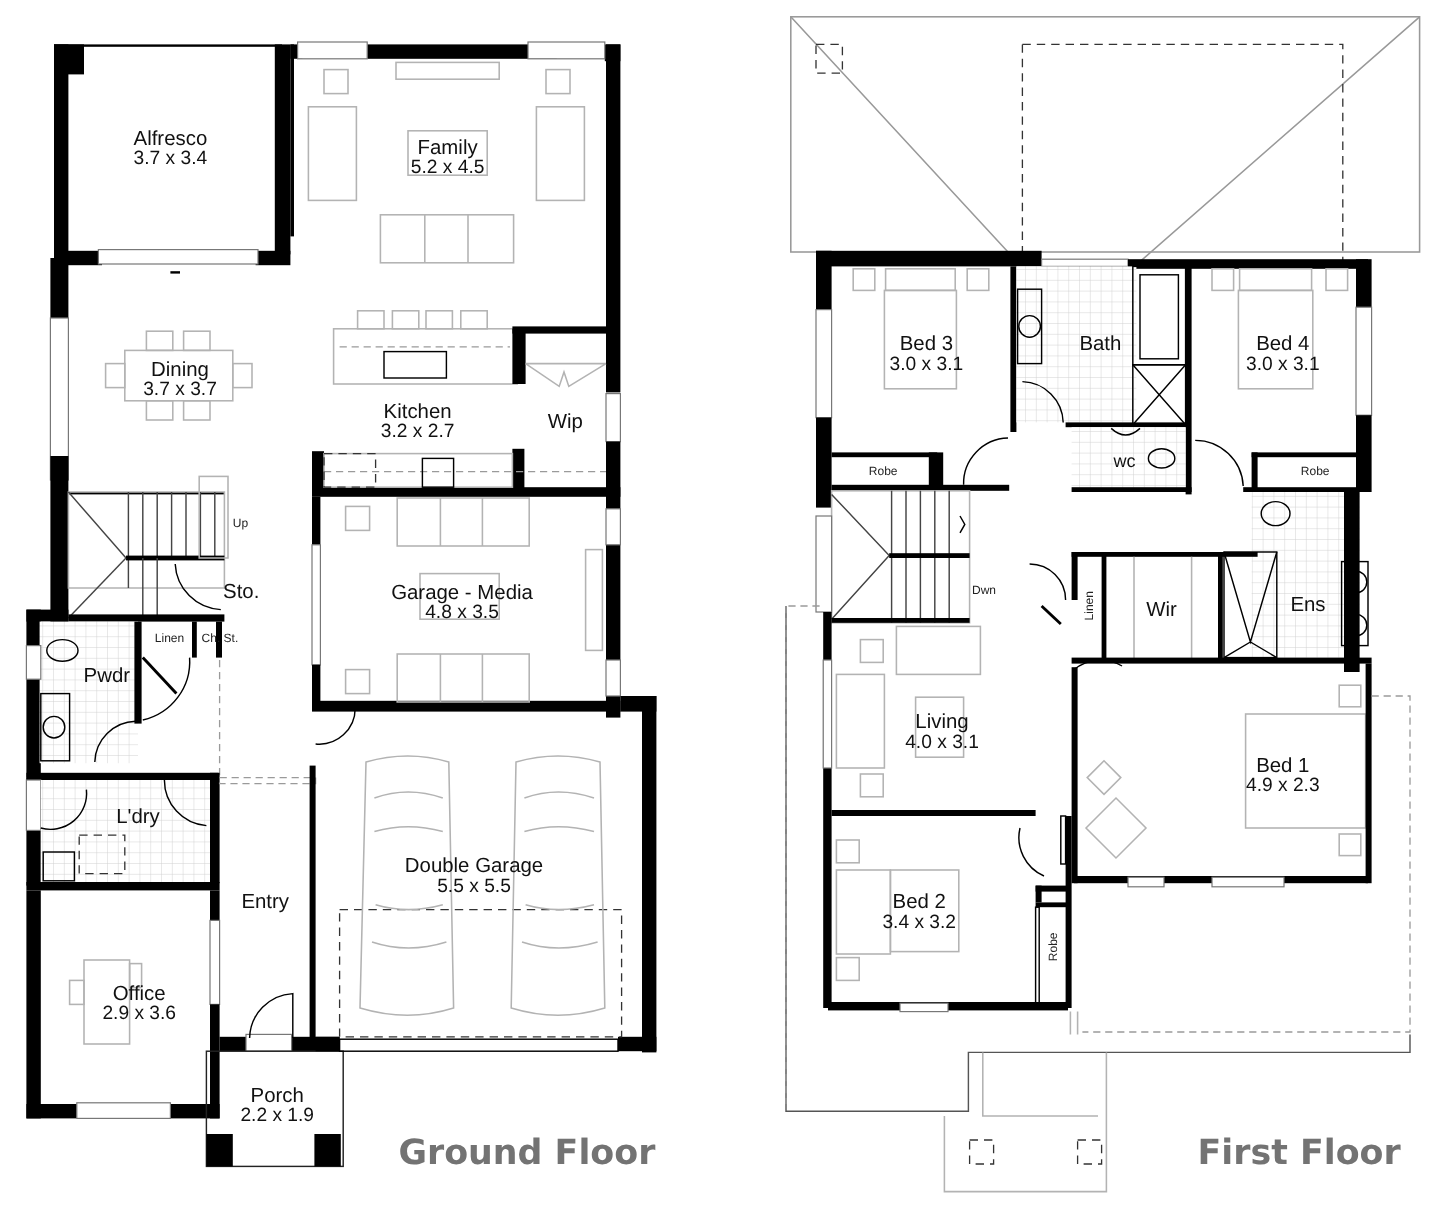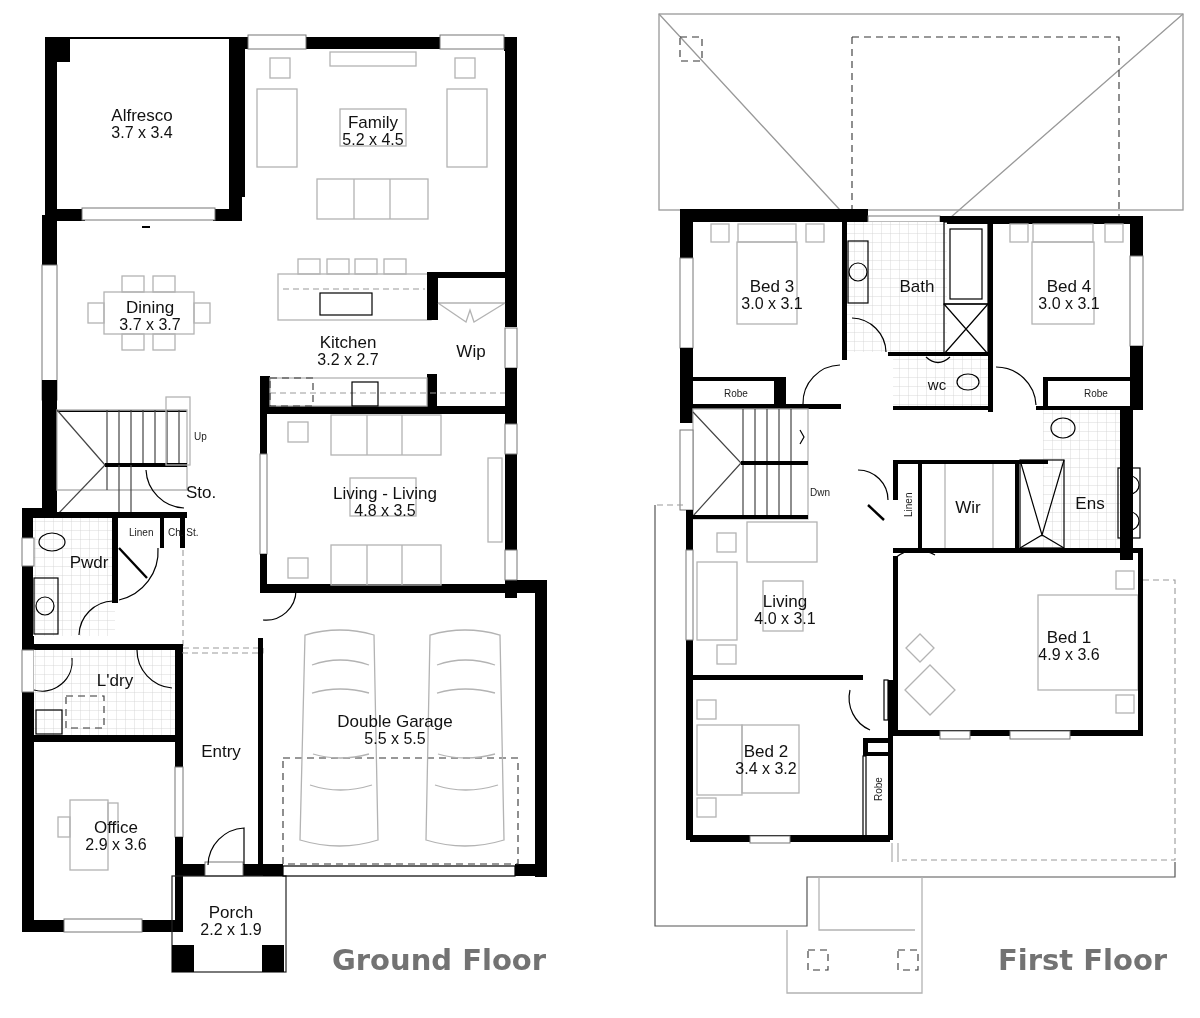--- a/index.html
+++ b/index.html
@@ -319,21 +319,21 @@
   <span class="d">3.7 x 3.7</span>
 </div>
 <div class="lbl" style="left:348px; top:333px;">
   <span class="n">Kitchen</span>
   <span class="d">3.2 x 2.7</span>
 </div>
 <div class="lbl" style="left:471px; top:342px;">
   <span class="n">Wip</span>
 </div>
 <div class="lbl" style="left:385px; top:484px;">
-  <span class="n">Living - Living</span>
+  <span class="n">Garage - Media</span>
   <span class="d">4.8 x 3.5</span>
 </div>
 <div class="lbl" style="left:183px; top:483px;margin-left:18px;">
   <span class="n">Sto.</span>
 </div>
 <div class="lbl" style="left:89px; top:553px;">
   <span class="n">Pwdr</span>
 </div>
 <div class="small" style="left:129px; top:527px;">Linen</div>
 <div class="small" style="left:168px; top:527px;">Ch. St.</div>
@@ -380,21 +380,21 @@
 <div class="lbl" style="left:1090px; top:494px;">
   <span class="n">Ens</span>
 </div>
 <div class="small vert" style="left:903px; top:517px;">Linen</div>
 <div class="lbl" style="left:785px; top:592px;">
   <span class="n">Living</span>
   <span class="d">4.0 x 3.1</span>
 </div>
 <div class="lbl" style="left:1069px; top:628px;">
   <span class="n">Bed 1</span>
-  <span class="d">4.9 x 3.6</span>
+  <span class="d">4.9 x 2.3</span>
 </div>
 <div class="lbl" style="left:766px; top:742px;">
   <span class="n">Bed 2</span>
   <span class="d">3.4 x 3.2</span>
 </div>
 <div class="small vert" style="left:873px; top:801px;">Robe</div>
 <div class="small" style="left:810px; top:487px;">Dwn</div>
 <div class="floor-title" style="left:998px; top:943px;">First Floor</div>
 
 </body></html>

